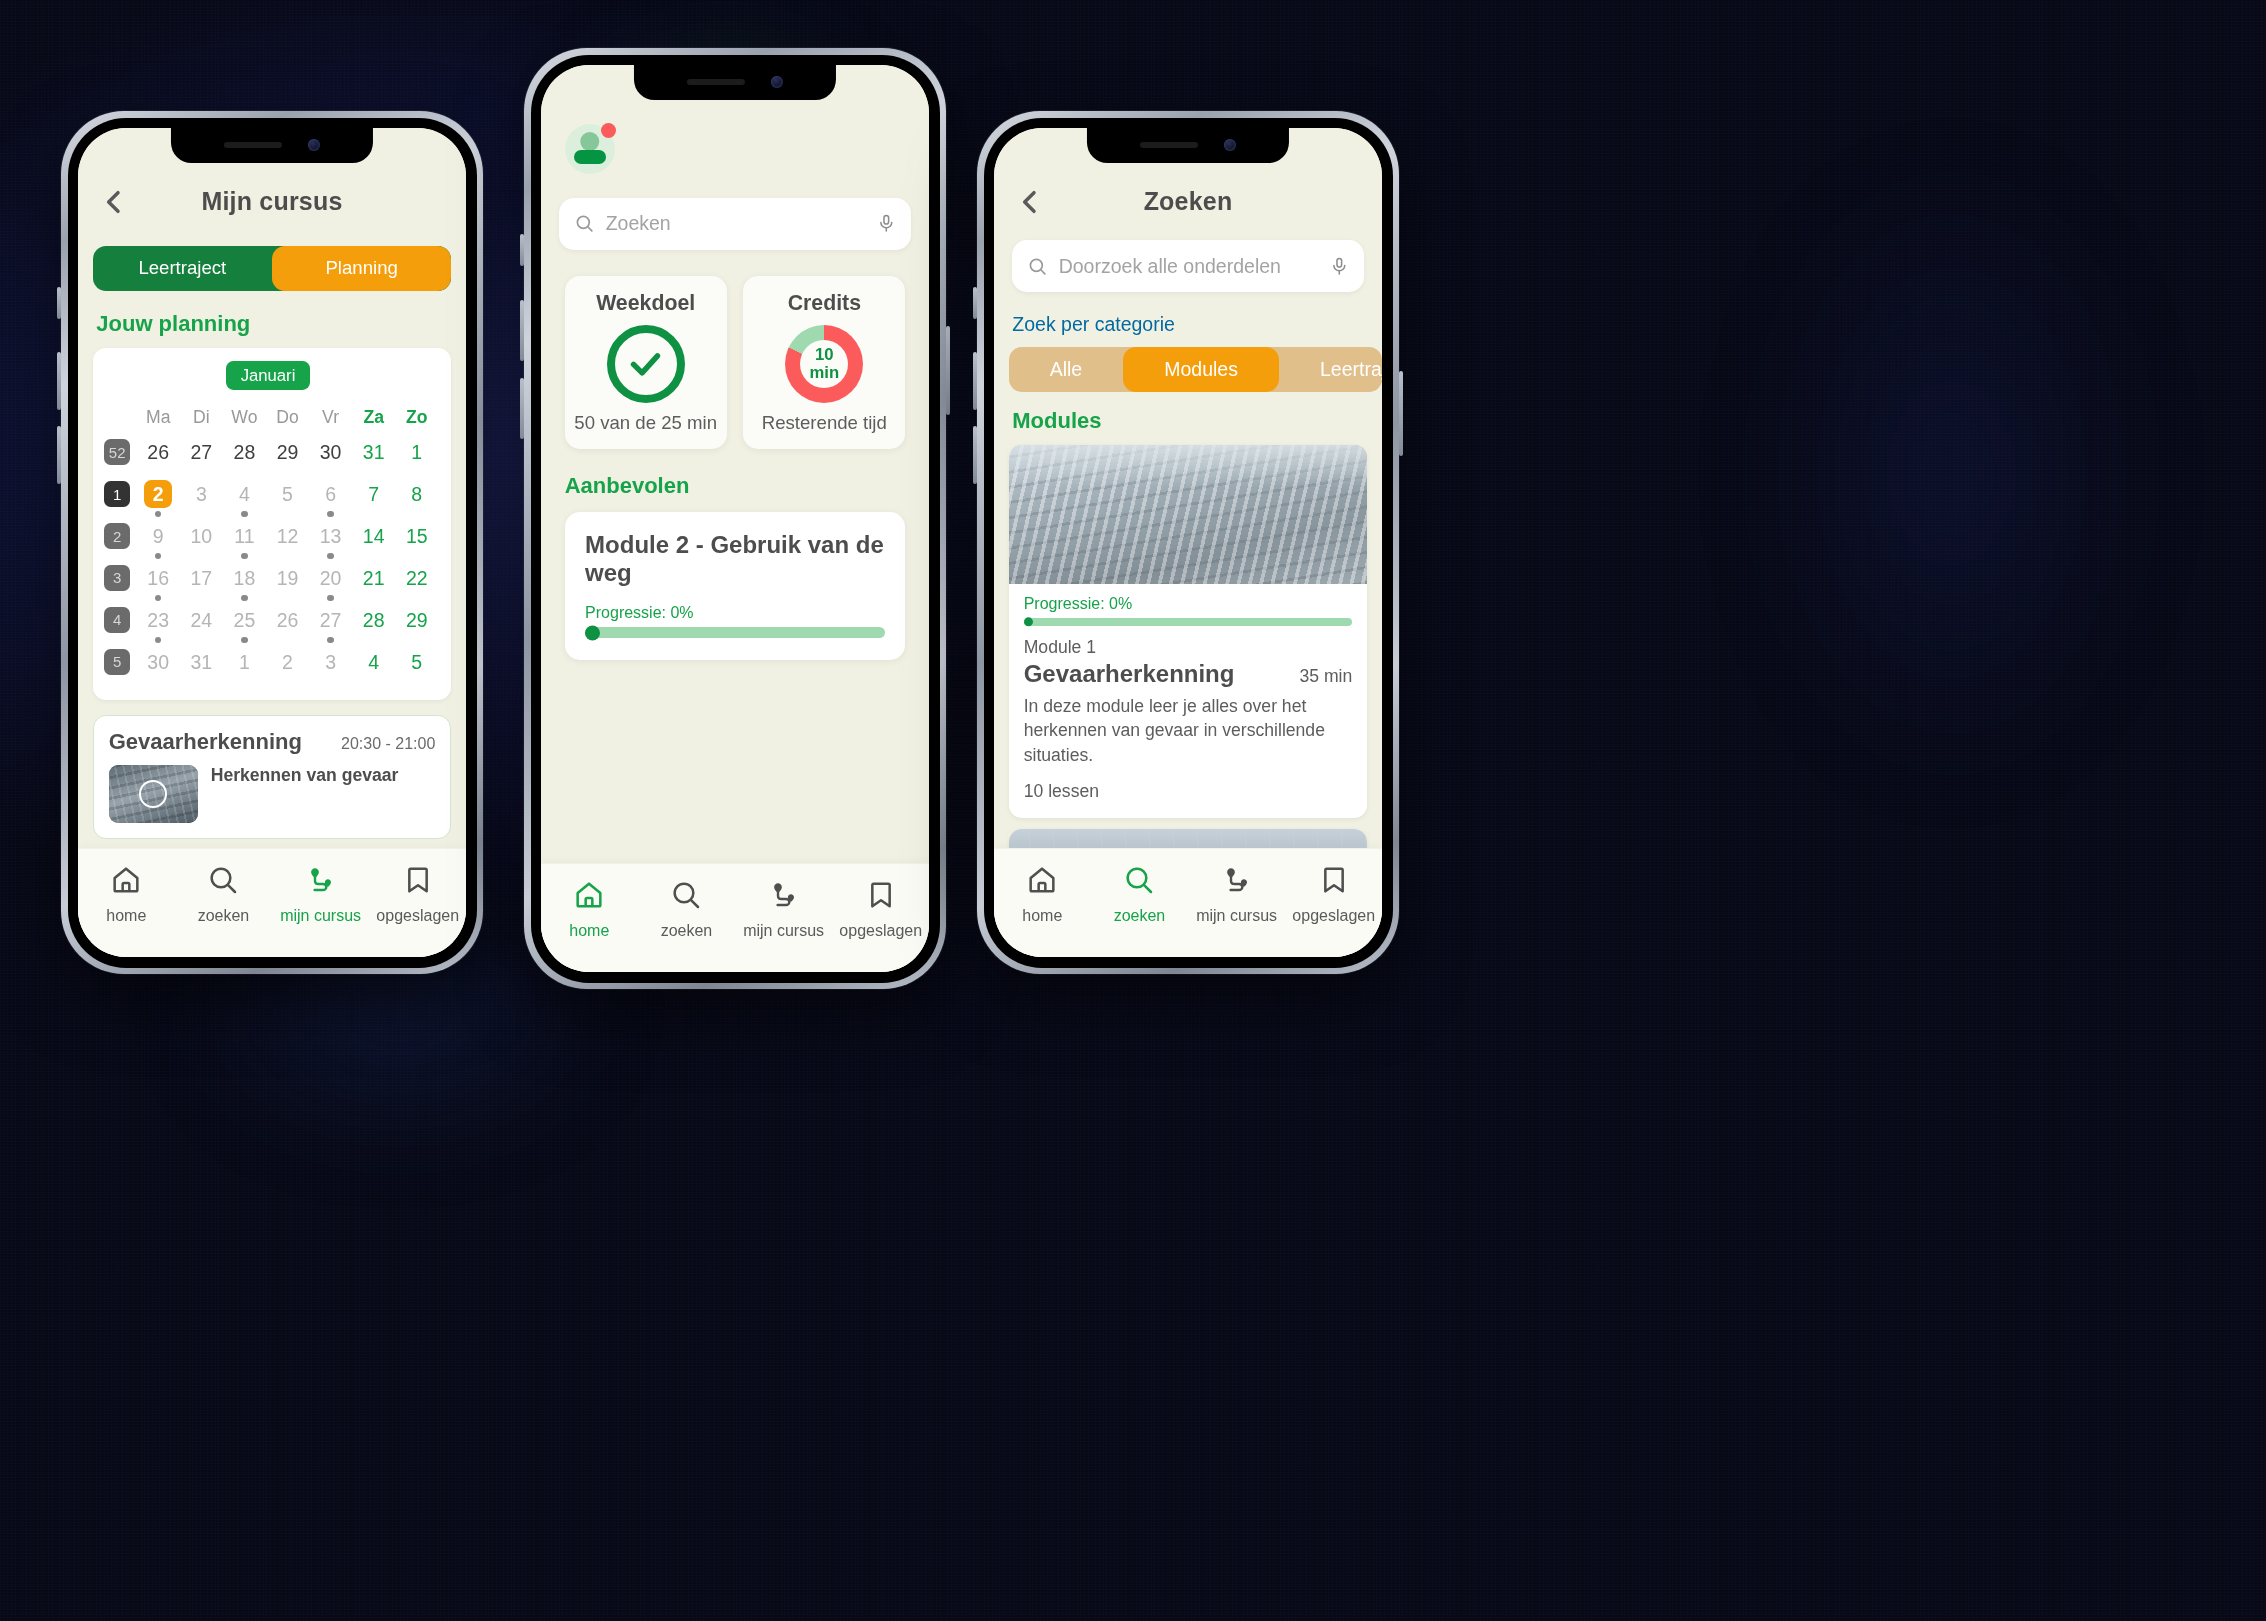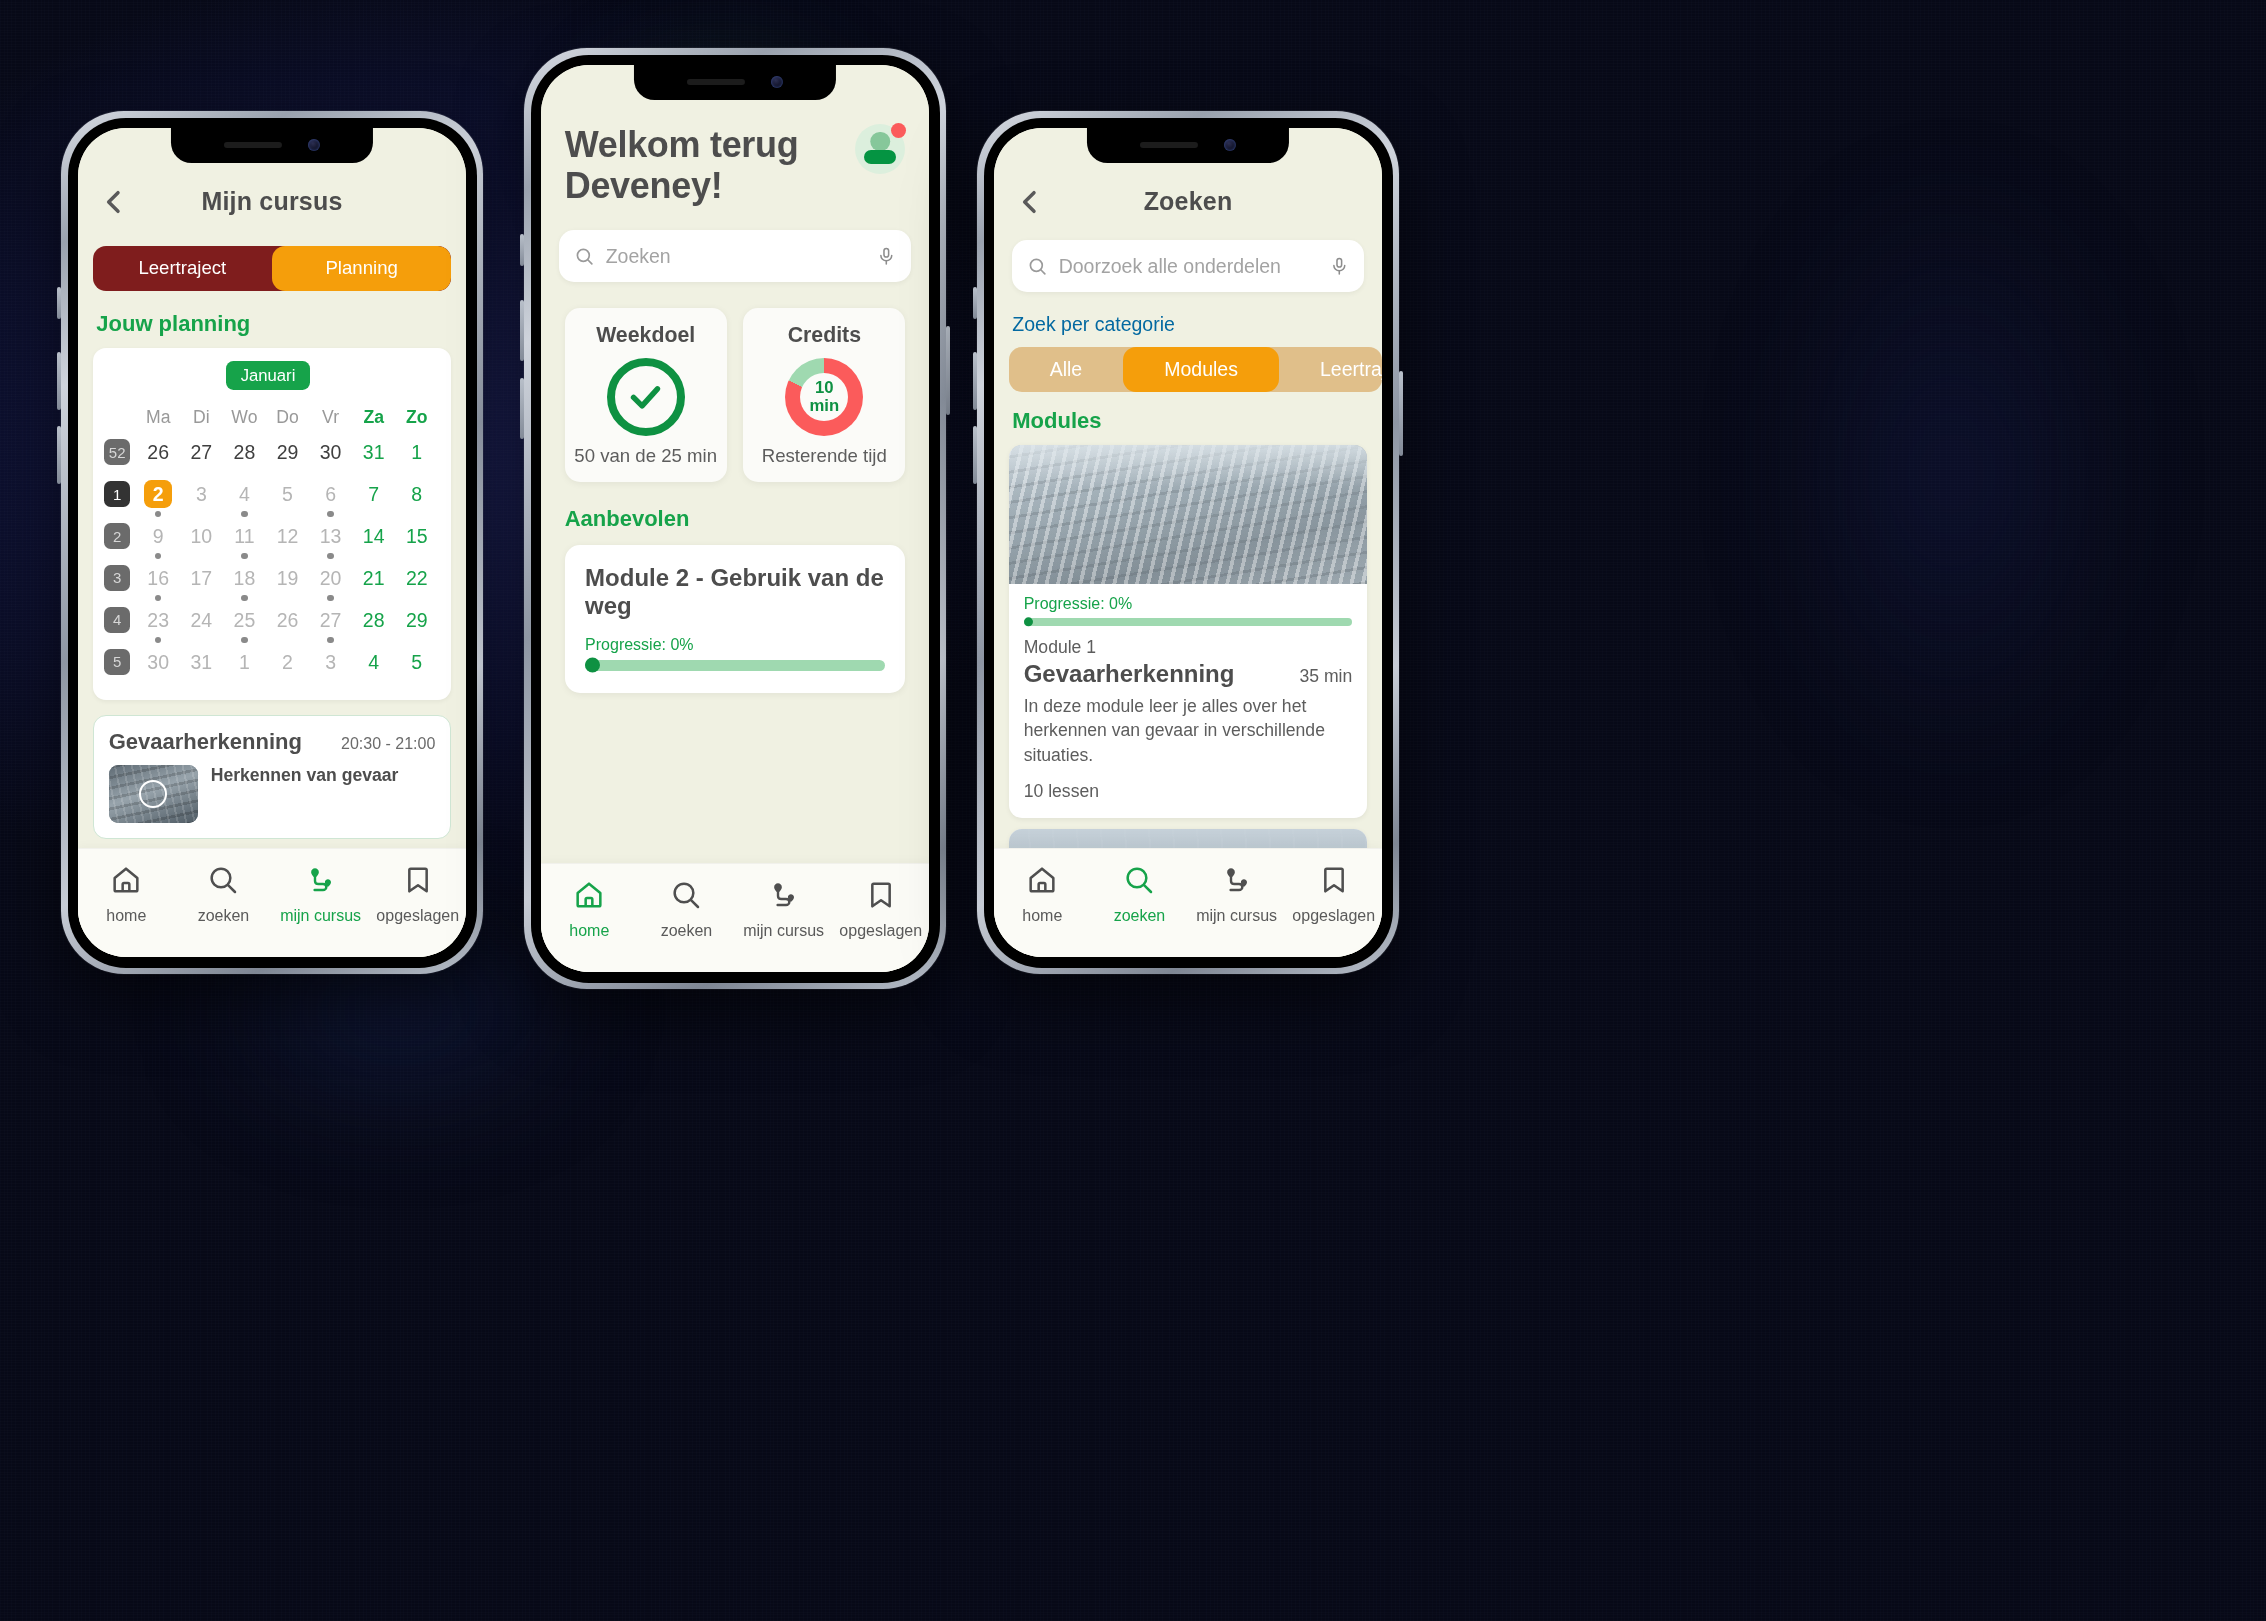--- a/index.html
+++ b/index.html
@@ -85,21 +85,21 @@
     height: 52px;
     display:flex; align-items:center; gap:11px;
     padding: 0 15px;
     box-shadow: 0 1.9px 5.6px rgba(0,0,0,.05);
   }
   .searchbar .sb-text { flex:1; font-size:19.5px; color:#a3a3a3; }
   .mic-icon svg, .search-icon svg { display:block; }
 
   .seg {
     margin: 22px 15px 0 15px;
-    background:#7f1d1d;
+    background:#15803d;
     border-radius: 13px;
     display:flex;
     overflow:hidden;
     height: 45px;
   }
   .seg .seg-item {
     flex:1; display:flex; align-items:center; justify-content:center;
     font-size:18.6px; color:#fff; cursor:pointer;
   }
   .seg .seg-item.active { background:#f59e0b; border-radius:13px; }
@@ -513,24 +513,20 @@
   <div class="phone-inner">
     <div class="screen">
       <div class="notch">
         <div class="speaker"></div>
           <div class="cam"></div>
       </div>
 
       <div class="app">
         <div class="app-scroll">
           <div class="hello-row">
-            <div class="hello">
-              <div>Welkom terug</div>
-              <div>Deveney!</div>
-            </div>
             <div class="avatar">
               <div class="head"></div>
                 <div class="body"></div>
               <div class="dot"></div>
             </div>
           </div>
 
           <div class="searchbar" style="margin-top:24px;">
             <span class="search-icon">
               <svg width="20.4" height="20.4" viewBox="0 0 24 24" fill="none" stroke="#9a9a9a" stroke-width="2">

